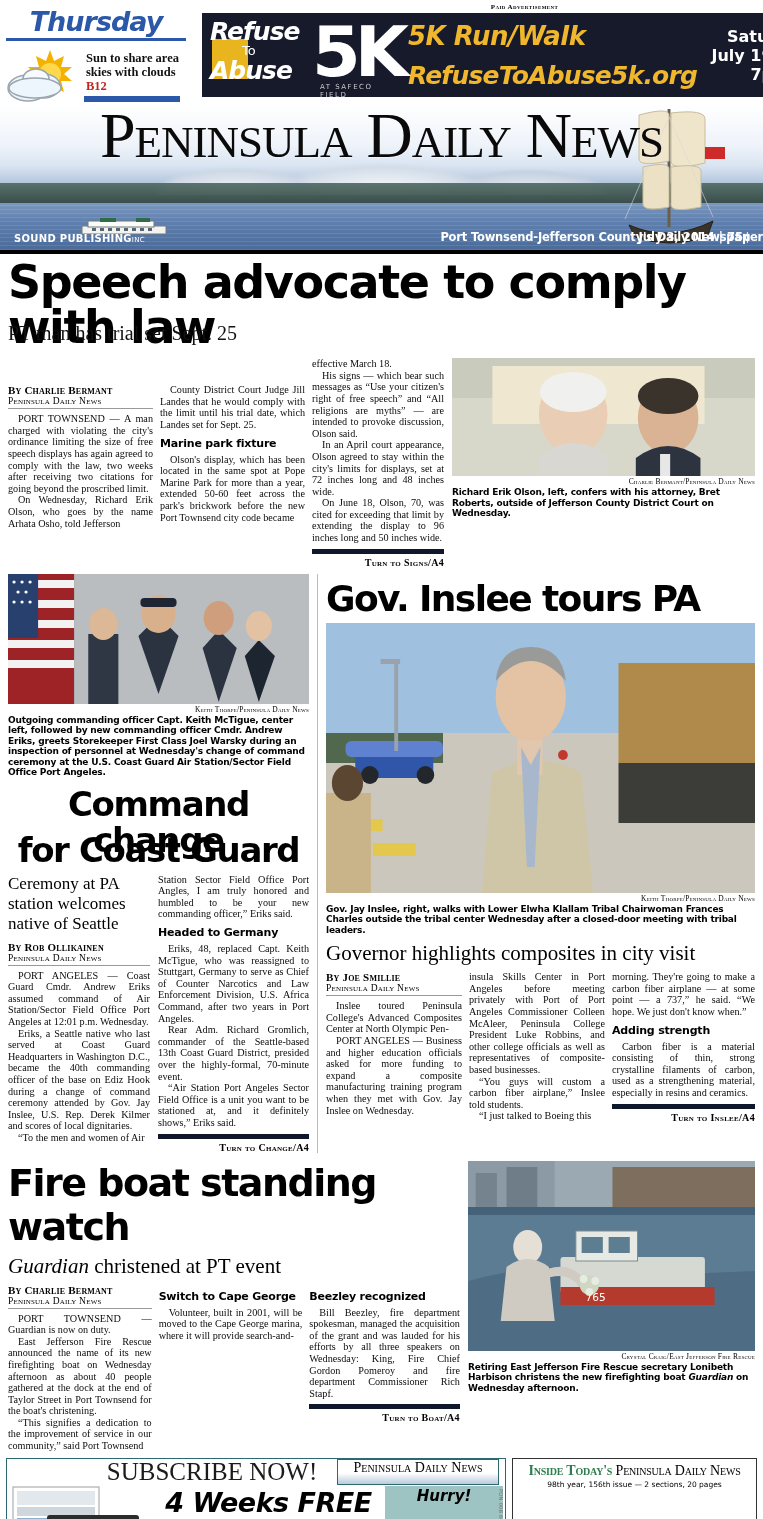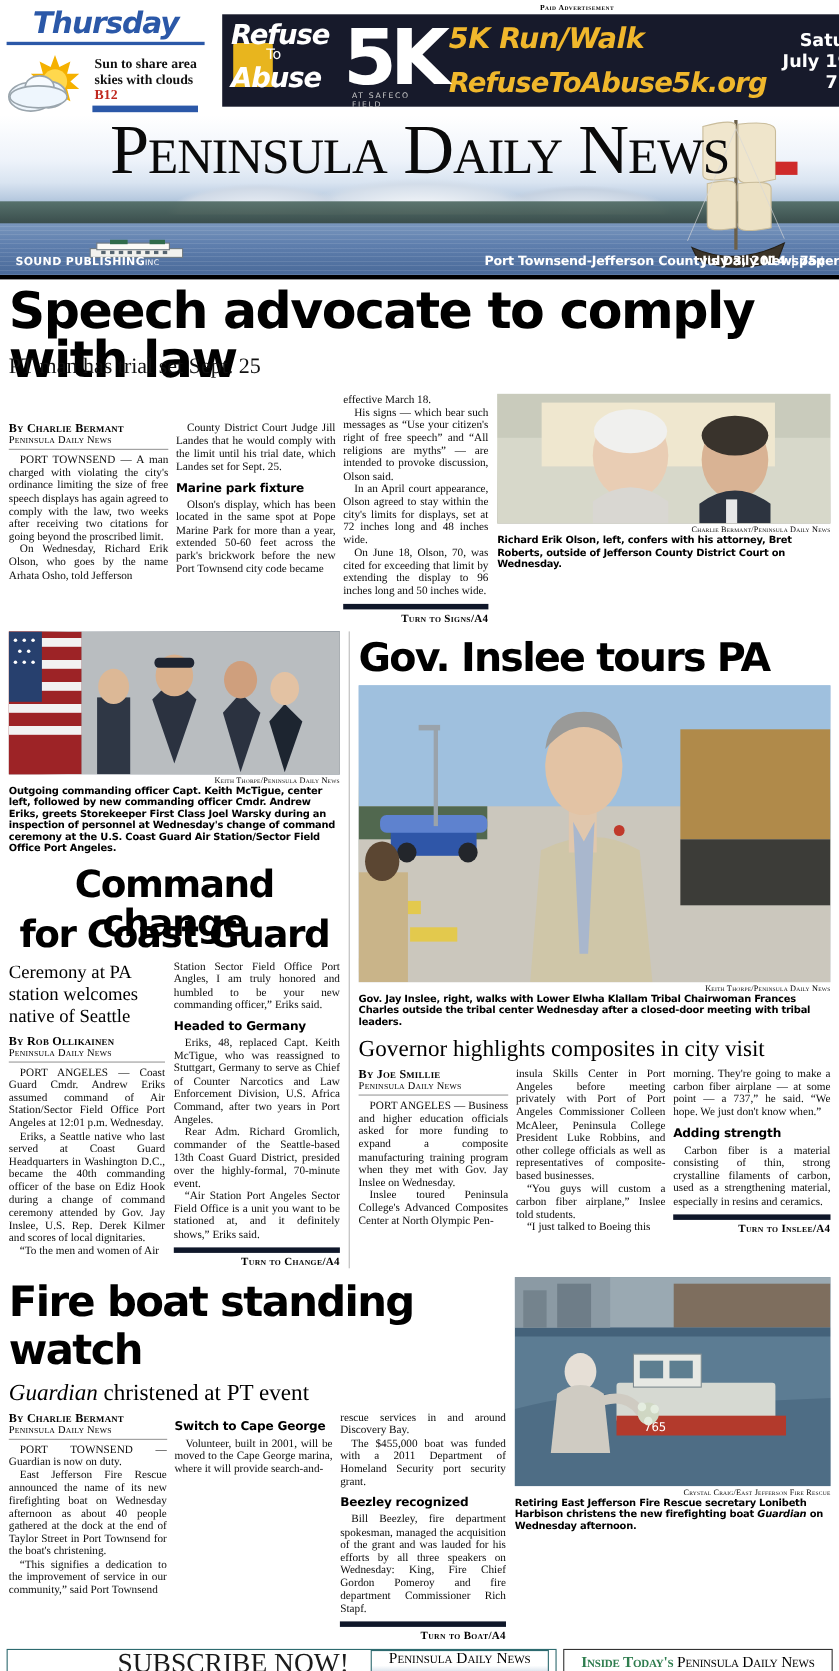--- a/index.html
+++ b/index.html
@@ -406,22 +406,22 @@
       <div class="cap">Gov. Jay Inslee, right, walks with Lower Elwha Klallam Tribal Chairwoman Frances Charles outside the tribal center Wednesday after a closed-door meeting with tribal leaders.</div>
 
       <div class="in-deck">Governor highlights composites in city visit</div>
 
       <div class="in-cols">
         <div class="in-col">
           <div class="byline">By Joe Smillie</div>
           <div class="byline2">Peninsula Daily News</div>
           <div class="bylinerule"></div>
           <div class="body">
+            <p>Inslee toured Peninsula College's Advanced Composites Center at North Olympic Pen-</p>
             <p>PORT ANGELES — Business and higher education officials asked for more funding to expand a composite manufacturing training program when they met with Gov. Jay Inslee on Wednesday.</p>
-            <p>Inslee toured Peninsula College's Advanced Composites Center at North Olympic Pen-</p>
           </div>
         </div>
         <div class="in-col">
           <div class="body">
             <p class="noind">insula Skills Center in Port Angeles before meeting privately with Port of Port Angeles Commissioner Colleen McAleer, Peninsula College President Luke Robbins, and other college officials as well as representatives of composite-based businesses.</p>
             <p>“You guys will custom a carbon fiber airplane,” Inslee told students.</p>
             <p>“I just talked to Boeing this</p>
           </div>
         </div>
         <div class="in-col">
@@ -455,24 +455,20 @@
             <p>“This signifies a dedication to the improvement of service in our community,” said Port Townsend</p>
           </div>
         </div>
         <div class="fb-col">
           <div class="sub">Switch to Cape George</div>
           <div class="body">
             <p>Volunteer, built in 2001, will be moved to the Cape George marina, where it will provide search-and-</p>
           </div>
         </div>
         <div class="fb-col">
-          <div class="body">
-            <p class="noind">rescue services in and around Discovery Bay.</p>
-            <p>The $455,000 boat was funded with a 2011 Department of Homeland Security port security grant.</p>
-          </div>
           <div class="sub">Beezley recognized</div>
           <div class="body">
             <p>Bill Beezley, fire department spokesman, managed the acquisition of the grant and was lauded for his efforts by all three speakers on Wednesday: King, Fire Chief Gordon Pomeroy and fire department Commissioner Rich Stapf.</p>
           </div>
           <div class="jump">Turn to Boat/A4</div>
         </div>
       </div>
     </div>
 
     <div class="fb-right">

